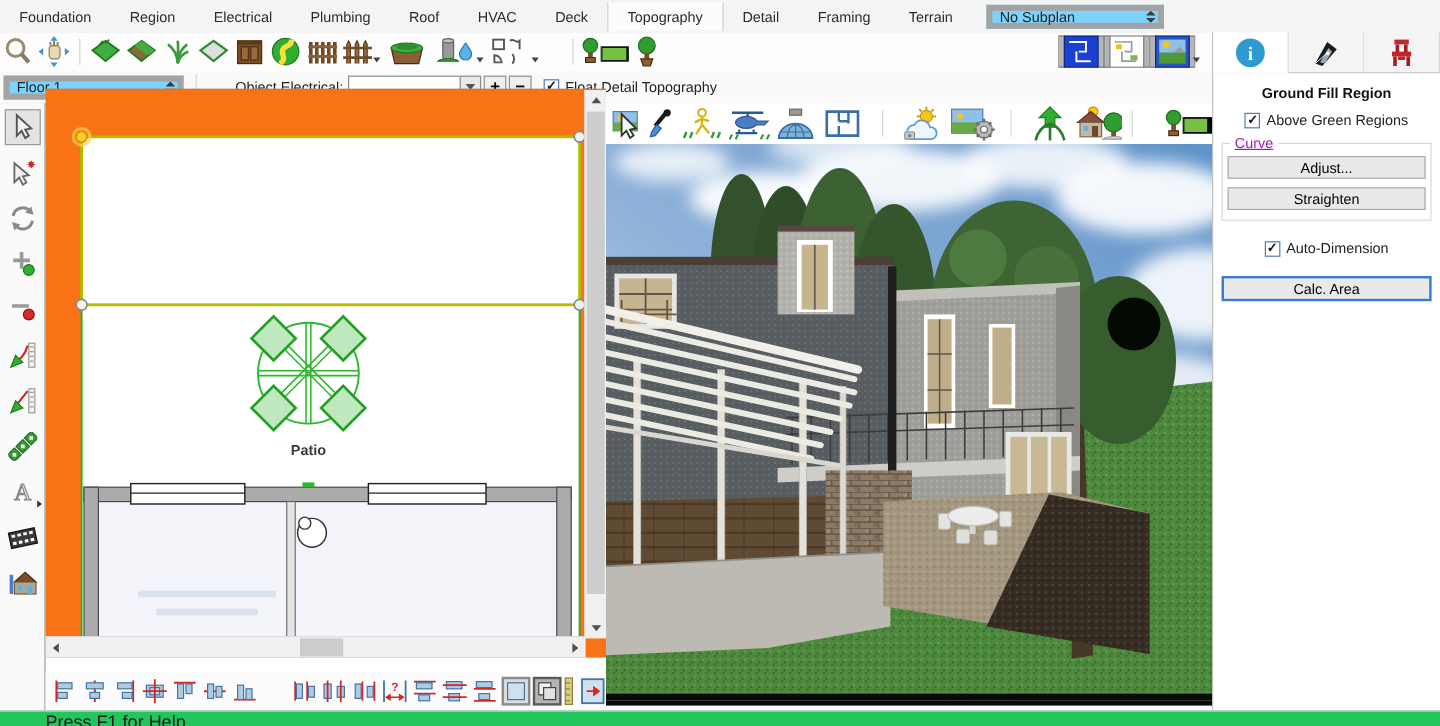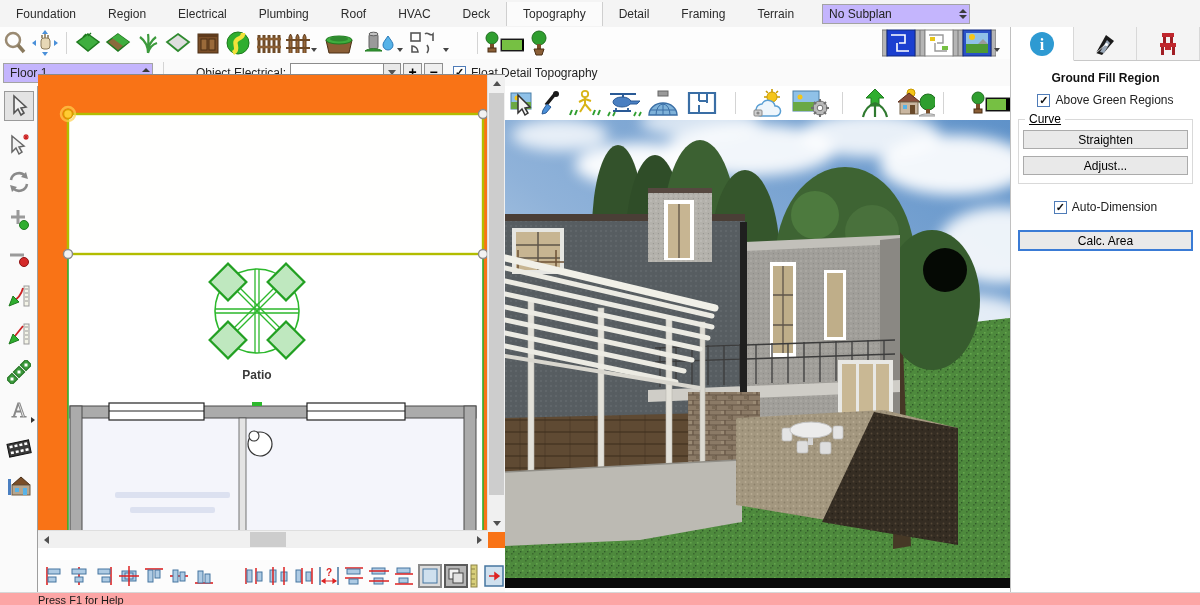--- a/index.html
+++ b/index.html
@@ -1,21 +1,21 @@
 <!DOCTYPE html>
 <html><head>
 <meta charset="utf-8">
 <style>
   html,body{margin:0;padding:0;background:#e8e8e8;}
   #app{position:relative;width:1200px;height:605px;background:#fff;font-family:"Liberation Sans",sans-serif;font-size:12px;color:#222;overflow:hidden;user-select:none;}
   
   #tabbar{position:absolute;left:0;top:0;width:1200px;height:27px;background:#f4f4f4;border-bottom:1px solid #dcdcdc;display:flex;align-items:center;}
   .tab{padding:5px 16px;color:#2b2b2b;cursor:default;white-space:nowrap;}
   .tab.active{background:#fbfbfb;border-left:1px solid #cfcfcf;border-right:1px solid #cfcfcf;}
-  .combo{height:20px;background:#c4b5fd;border:1px solid #a3a3a3;display:inline-flex;align-items:center;padding:0 2px 0 6px;box-sizing:border-box;justify-content:center;}
+  .combo{height:20px;background:#7dd3fc;border:5px solid #a3a3a3;display:inline-flex;align-items:center;padding:0 2px 0 6px;box-sizing:border-box;justify-content:center;}
   .combo .val{flex:1;overflow:hidden;white-space:nowrap;}
   .spin{display:flex;flex-direction:column;justify-content:center;gap:2px;margin-left:6px;}
   .spin i{display:block;width:0;height:0;border-left:4px solid transparent;border-right:4px solid transparent;}
   .spin .up{border-bottom:4px solid #3b3b3b;}
   .spin .dn{border-top:4px solid #3b3b3b;}
   #subplan{width:148px;margin-left:12px;}
   
   #toolbar1{position:absolute;left:0;top:27px;width:1010px;height:32px;background:#fdfdfd;display:flex;align-items:center;}
   #floorbar{position:absolute;left:0;top:59px;width:1010px;height:27px;background:#fafafa;border-bottom:1px solid #c4c4c4;display:flex;align-items:center;}
   .tib{width:30px;height:28px;display:flex;align-items:center;justify-content:center;position:relative;}
@@ -55,29 +55,29 @@
   #blackbar{position:absolute;left:0;top:498px;width:505px;height:4px;background:#0a0a0a;}
   
   #rightpanel{position:absolute;left:1010px;top:27px;width:190px;height:565px;background:#fff;border-left:1px solid #c0c0c0;box-sizing:border-box;}
   #ptabs{display:flex;height:33px;border-bottom:1px solid #c8c8c8;}
   .ptab{flex:1;display:flex;align-items:center;justify-content:center;background:#f4f4f4;border-right:1px solid #d8d8d8;margin-bottom:0;}
   .ptab.active{background:#fff;border-bottom:1px solid #fff;margin-bottom:-1px;}
   #pbody{padding:6px 7px;}
   #ptitle{text-align:center;font-weight:bold;color:#111;margin:4px 0 8px;}
   .centerrow{display:flex;justify-content:center;margin:6px 0;}
   .groupbox{border:1px solid #d9d9d9;margin-top:12px;padding:10px 4px 8px;position:relative;}
-  .grouplabel{position:absolute;top:-8px;left:6px;background:#fff;padding:0 4px;color:#000000;text-decoration:underline;}
+  .grouplabel{position:absolute;top:-8px;left:6px;background:#fff;padding:0 4px;color:#a21caf;text-decoration:underline;}
   .wbtn{display:block;width:100%;height:19px;background:#e9e9e9;border:1px solid #ababab;font-size:12px;font-family:"Liberation Sans",sans-serif;margin-bottom:7px;padding:0;}
   .wbtn:last-child{margin-bottom:0;}
   #calcarea{width:100%;height:21px;background:#e9e9e9;border:2px solid #3a7bd5;font-size:12px;font-family:"Liberation Sans",sans-serif;margin-top:10px;padding:0;}
   
   #alignbar{position:absolute;left:38px;top:560px;width:467px;height:32px;background:#fcfcfc;display:flex;align-items:center;padding-left:4px;box-sizing:border-box;}
   .ai{width:26px;height:26px;display:flex;align-items:center;justify-content:center;}
   #aligngap{width:26px;}
-  #statusbar{position:absolute;left:0;top:592px;width:1200px;height:13px;background:#fca5a5;border-top:1px solid #d7d7d7;font-size:11px;color:#1a1a1a;padding:1px 0 0 38px;box-sizing:border-box;}
+  #statusbar{position:absolute;left:0;top:592px;width:1200px;height:13px;background:#22c55e;border-top:1px solid #d7d7d7;font-size:15px;color:#1a1a1a;padding:1px 0 0 38px;box-sizing:border-box;}
 </style>
 </head>
 <body>
 
 <div id="app">
 
   <div id="tabbar">
     <span class="tab">Foundation</span>
     <span class="tab">Region</span>
     <span class="tab">Electrical</span>
@@ -713,22 +713,22 @@
       <div class="centerrow">
         <span class="cbrow">
           <span class="cb">
               <span class="mark">✓</span>
             </span>
           <span>Above Green Regions</span>
         </span>
       </div>
       <div class="groupbox">
         <span class="grouplabel">Curve</span>
+        <button class="wbtn">Adjust...</button>
         <button class="wbtn">Straighten</button>
-        <button class="wbtn">Adjust...</button>
       </div>
       <div class="centerrow" style="margin-top:16px;">
         <span class="cbrow">
           <span class="cb">
               <span class="mark">✓</span>
             </span>
           <span>Auto-Dimension</span>
         </span>
       </div>
       <button id="calcarea">Calc. Area</button>

